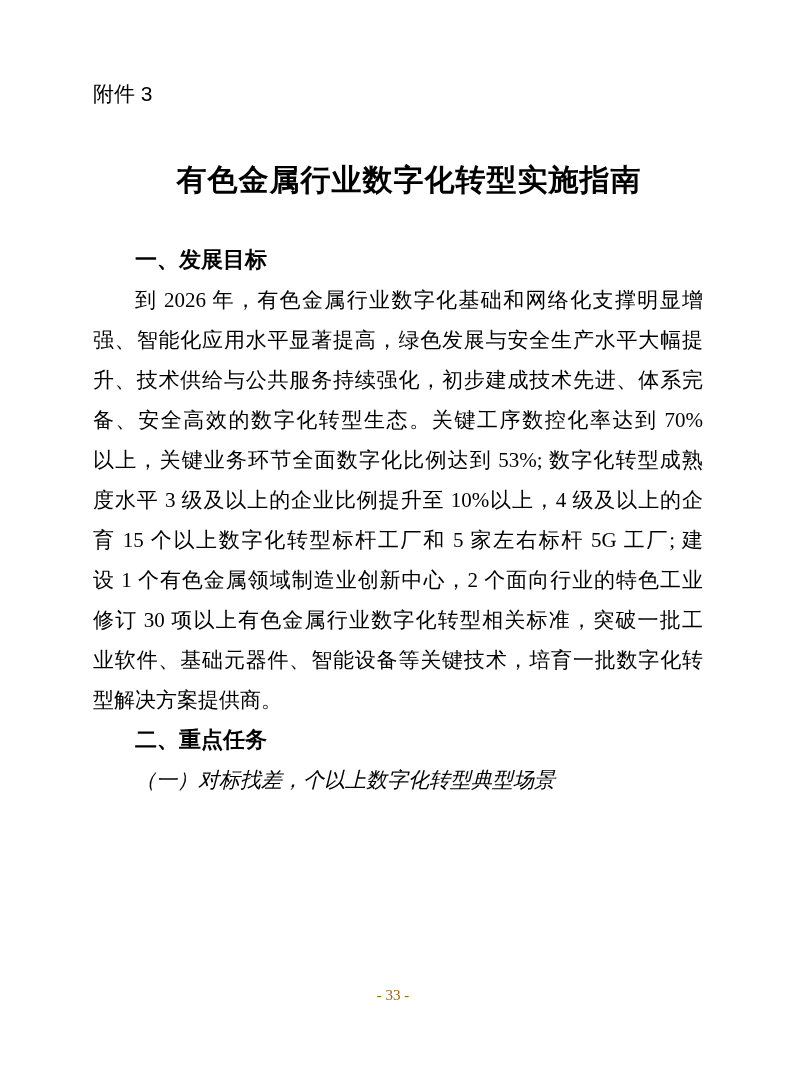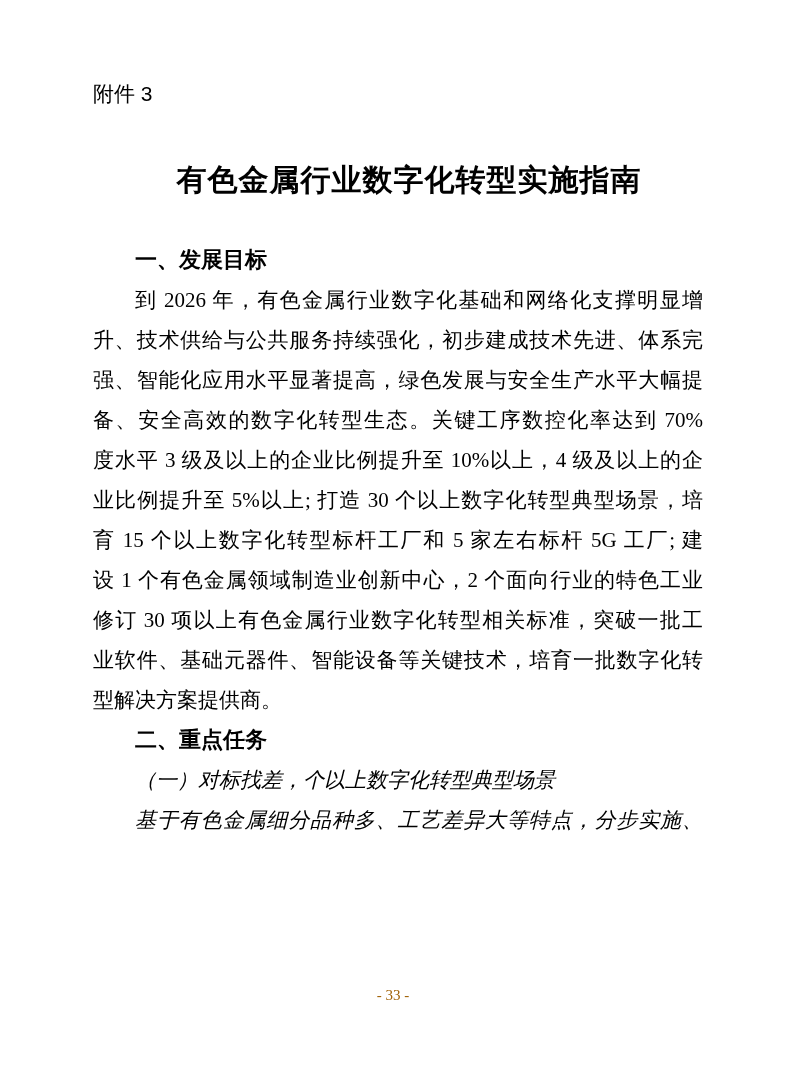--- a/index.html
+++ b/index.html
@@ -100,36 +100,35 @@
 
   <div class="attachment-label">附件 3</div>
 
   <h1 class="doc-title">有色金属行业数字化转型实施指南</h1>
 
   <div class="content">
 
     <h2 class="section-heading">一、发展目标</h2>
 
     <div class="body-line first-line">到 2026 年，有色金属行业数字化基础和网络化支撑明显增</div>
+    <div class="body-line">强、智能化应用水平显著提高，绿色发展与安全生产水平大幅提</div>
     <div class="body-line">升、技术供给与公共服务持续强化，初步建成技术先进、体系完</div>
-    <div class="body-line">强、智能化应用水平显著提高，绿色发展与安全生产水平大幅提</div>
     <div class="body-line">备、安全高效的数字化转型生态。关键工序数控化率达到 70%</div>
+    <div class="body-line">以上，关键业务环节全面数字化比例达到 53%; 数字化转型成熟</div>
     <div class="body-line">度水平 3 级及以上的企业比例提升至 10%以上，4 级及以上的企</div>
-    <div class="body-line">业比例提升至 5%以上; 打造 30 个以上数字化转型典型场景，培</div>
     <div class="body-line">育 15 个以上数字化转型标杆工厂和 5 家左右标杆 5G 工厂; 建</div>
     <div class="body-line">设 1 个有色金属领域制造业创新中心，2 个面向行业的特色工业</div>
     <div class="body-line">修订 30 项以上有色金属行业数字化转型相关标准，突破一批工</div>
     <div class="body-line">业软件、基础元器件、智能设备等关键技术，培育一批数字化转</div>
     <div class="body-line para-end">型解决方案提供商。</div>
 
     <h2 class="section-heading">二、重点任务</h2>
 
     <div class="subsection-heading">（一）对标找差，个以上数字化转型典型场景</div>
 
-    <div class="body-line first-line kaiti">基于有色金属细分品种多、工艺差异大等特点，分步实施、</div>
 
   </div>
 
   <div class="page-footer">
     <span>- 33 -</span>
   </div>
 
 </div>
 
 </body></html>

